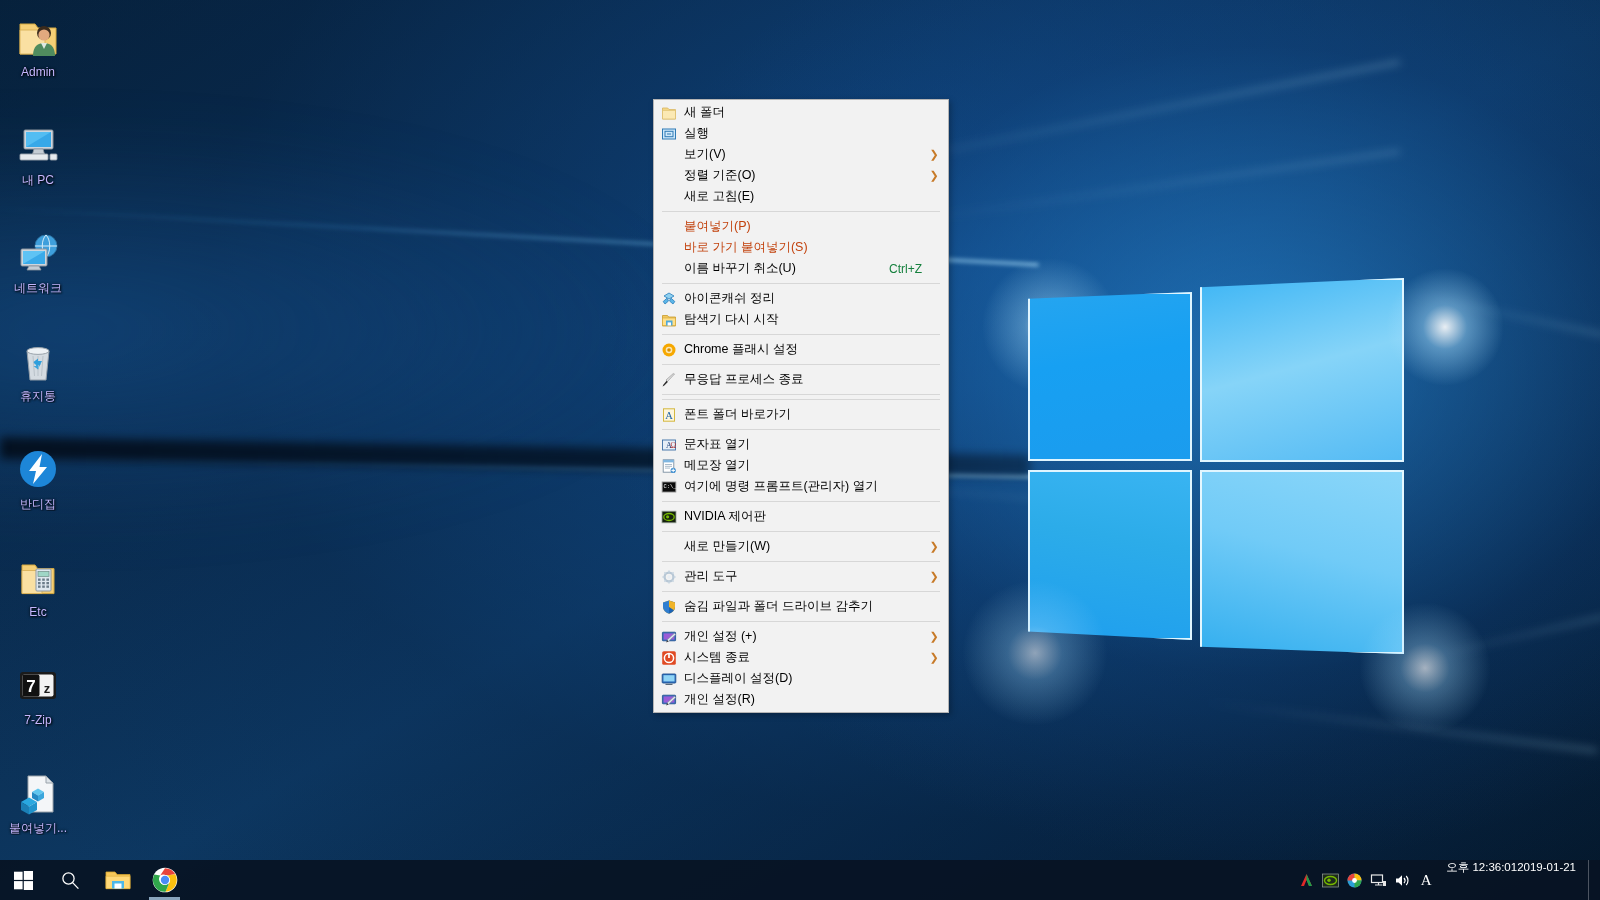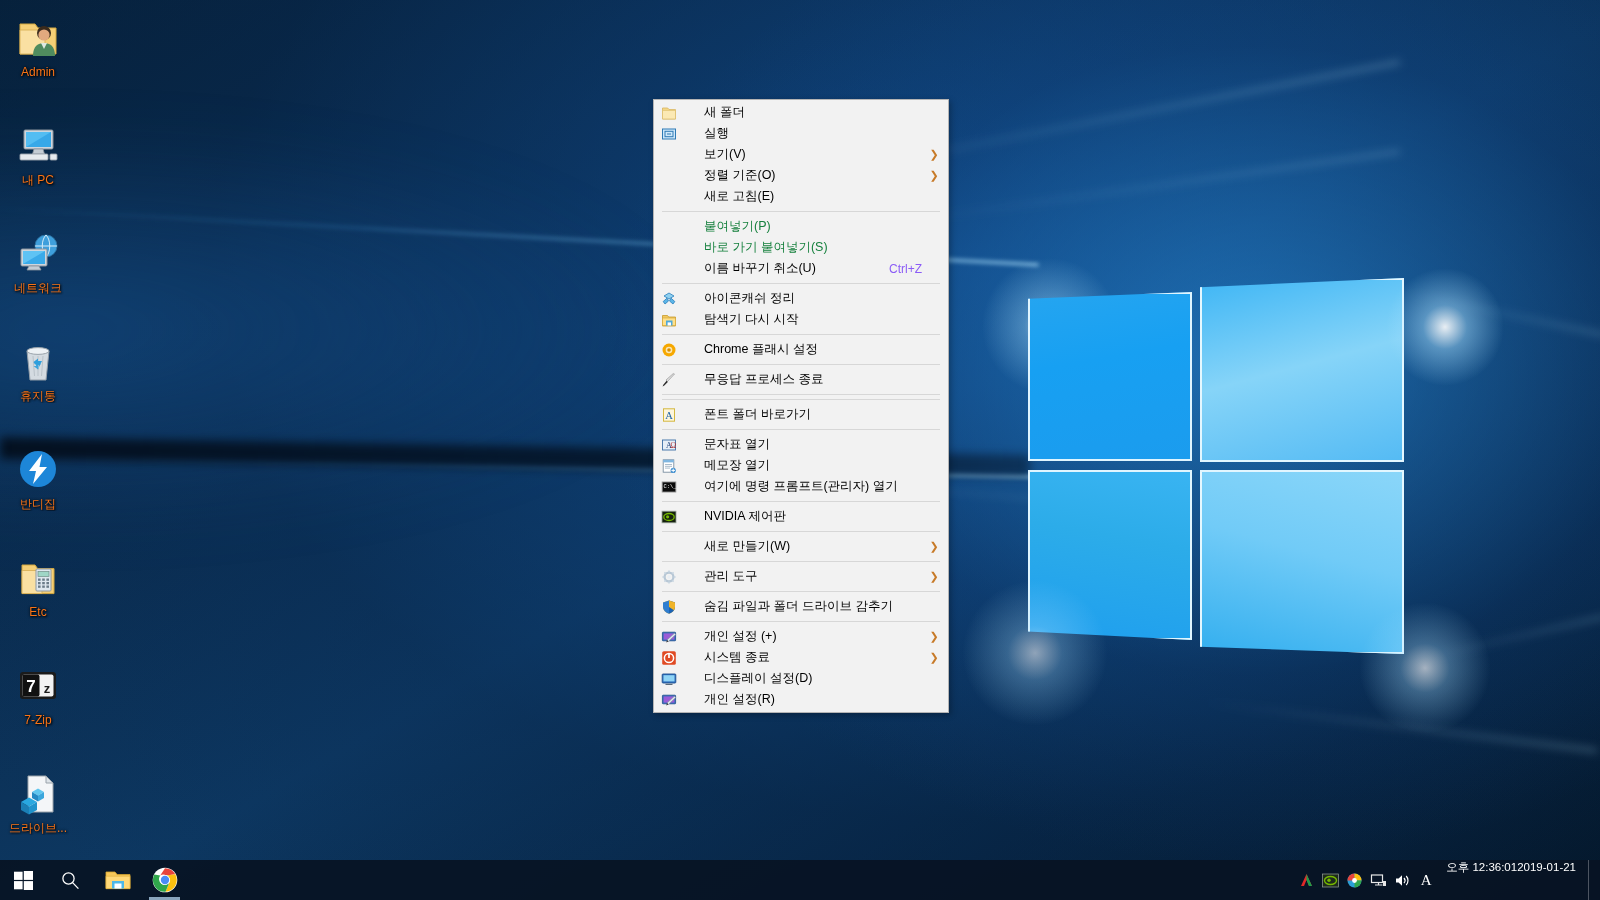--- a/index.html
+++ b/index.html
@@ -91,21 +91,21 @@
     margin-bottom: 0px;
     text-align: center;
     cursor: default;
   }
   .desk-icon .glyph {
     height: 52px; display: flex; align-items: flex-end; justify-content: center;
     margin-top: 8px;
   }
   .desk-icon .lbl {
     margin-top: 5px;
-    color: #f97316;
+    color: #c4b5fd;
     font-size: 12px;
     line-height: 14px;
     text-shadow: 0 0 3px rgba(0,0,0,0.95), 1px 1px 2px rgba(0,0,0,0.9);
     white-space: nowrap;
     overflow: hidden;
     text-overflow: ellipsis;
     padding: 0 2px;
   }
 
   
@@ -121,27 +121,27 @@
     color: #000;
   }
   .mi {
     position: relative;
     display: flex;
     align-items: center;
     height: 21px;
     padding: 0 6px 0 0;
     cursor: default;
   }
-  .mi.disabled { color: #15803d; }
+  .mi.disabled { color: #c2410c; }
   .mi .ic {
     width: 30px; min-width: 30px; height: 21px;
     display: flex; align-items: center; justify-content: center;
   }
-  .mi .txt { flex: 1; white-space: nowrap; line-height: 21px; margin-left: 20px; }
-  .mi .acc { color: #8b5cf6; font-size: 12px; padding-right: 4px; }
+  .mi .txt { flex: 1; white-space: nowrap; line-height: 21px; }
+  .mi .acc { color: #15803d; font-size: 12px; padding-right: 4px; }
   .mi .arw {
     width: 16px; min-width: 16px; text-align: center;
     font-size: 11px; color: #c77a28;
   }
   .msep { height: 1px; background: #d7d7d7; margin: 4px 8px 4px 8px; }
 
   
   .ia { display:block; }
 
   
@@ -301,21 +301,21 @@
             <path d="M13 4 H31 L38 11 V40 H13 Z" fill="#f4f6f8" stroke="#9aa3ab" stroke-width="1"></path>
             <path d="M31 4 V11 H38 Z" fill="#dde3e8" stroke="#9aa3ab" stroke-width="1"></path>
             <path d="M6 30 L14 25.5 L22 30 L14 34.5 Z" fill="#29a8e0"></path>
             <path d="M6 30 V38 L14 42.5 V34.5 Z" fill="#1b7fb5"></path>
             <path d="M22 30 V38 L14 42.5 V34.5 Z" fill="#1f93cc"></path>
             <path d="M17 20 L23 16.6 L29 20 L23 23.4 Z" fill="#5fc6ef"></path>
             <path d="M17 20 V26 L23 29.4 V23.4 Z" fill="#2489c4"></path>
             <path d="M29 20 V26 L23 29.4 V23.4 Z" fill="#3aa6dc"></path>
           </svg>
         </div>
-        <div class="lbl">드라이브...</div>
+        <div class="lbl">붙여넣기...</div>
       </div>
     </div>
 
   <div id="ctxmenu">
       <div class="mi">
         <div class="ic">
           <svg class="ia" width="16" height="16" viewBox="0 0 16 16">
             <path d="M1.5 3 h5.2 l1.3 1.6 H14.5 v9.4 H1.5 Z" fill="#f6d98a" stroke="#d8b45c" stroke-width="0.8"></path>
             <path d="M1.5 5.4 H14.5 v8.6 H1.5 Z" fill="#fbe9b4" stroke="#dcbd6b" stroke-width="0.7"></path>
           </svg>

